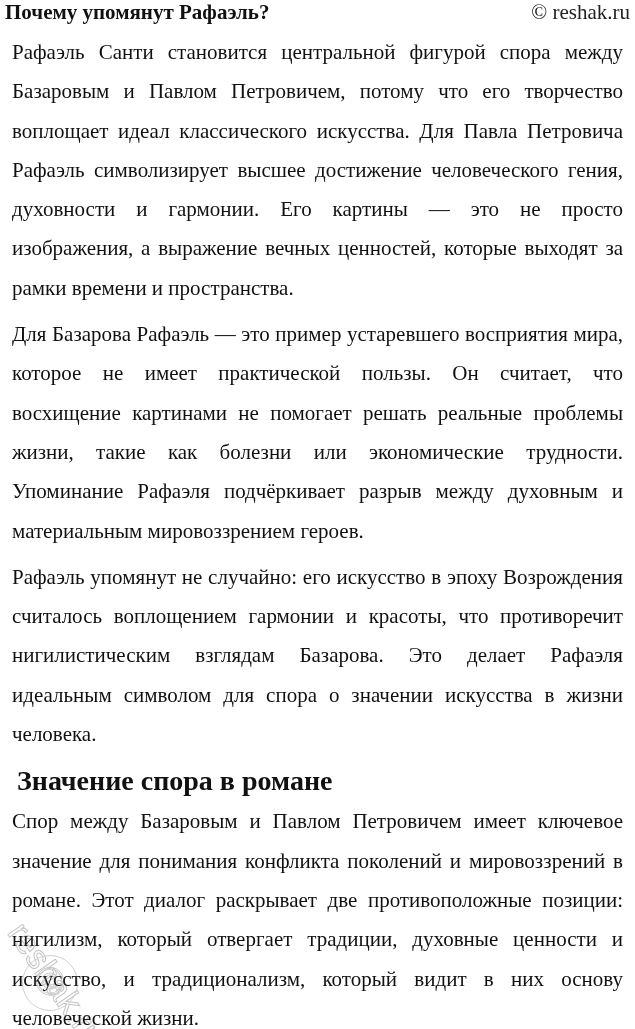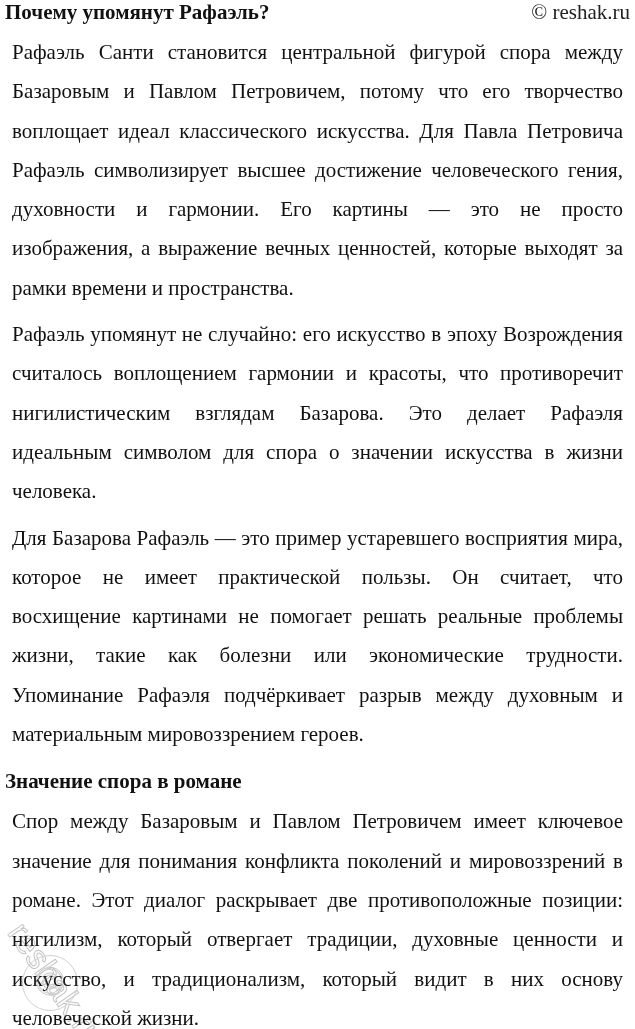--- a/index.html
+++ b/index.html
@@ -43,23 +43,23 @@
       margin: 7px;
       font-size: 21px;
       line-height: 39.3px;
       text-align: justify;
     }
     .p1 { margin-top: 11px; }
     .p2 { margin-top: 9px; }
     .p3 { margin-top: 9px; }
     .section-heading {
       font-weight: bold;
-      font-size: 21px;
+      font-size: 28px;
       line-height: 28px;
-      margin: 13px 0 0 0;
+      margin: 13px 0 0 12px;
     }
     .p4 { margin-top: 10px; }
     .watermark {
       position: absolute;
       left: 22px;
       top: 885px;
       width: 110px;
       height: 140px;
       pointer-events: none;
       opacity: 0.35;
@@ -96,22 +96,22 @@
 </head>
 <body>
 
 <div class="page">
   <div class="header-row">
     <h1 class="heading">Почему упомянут Рафаэль?</h1>
     <span class="copyright">© reshak.ru</span>
   </div>
 
   <p class="para p1">Рафаэль Санти становится центральной фигурой спора между Базаровым и Павлом Петровичем, потому что его творчество воплощает идеал классического искусства. Для Павла Петровича Рафаэль символизирует высшее достижение человеческого гения, духовности и гармонии. Его картины — это не просто изображения, а выражение вечных ценностей, которые выходят за рамки времени и пространства.</p>
+  <p class="para p2">Для Базарова Рафаэль — это пример устаревшего восприятия мира, которое не имеет практической пользы. Он считает, что восхищение картинами не помогает решать реальные проблемы жизни, такие как болезни или экономические трудности. Упоминание Рафаэля подчёркивает разрыв между духовным и материальным мировоззрением героев.</p>
   <p class="para p3">Рафаэль упомянут не случайно: его искусство в эпоху Возрождения считалось воплощением гармонии и красоты, что противоречит нигилистическим взглядам Базарова. Это делает Рафаэля идеальным символом для спора о значении искусства в жизни человека.</p>
-  <p class="para p2">Для Базарова Рафаэль — это пример устаревшего восприятия мира, которое не имеет практической пользы. Он считает, что восхищение картинами не помогает решать реальные проблемы жизни, такие как болезни или экономические трудности. Упоминание Рафаэля подчёркивает разрыв между духовным и материальным мировоззрением героев.</p>
 
   <h2 class="section-heading">Значение спора в романе</h2>
   <p class="para p4">Спор между Базаровым и Павлом Петровичем имеет ключевое значение для понимания конфликта поколений и мировоззрений в романе. Этот диалог раскрывает две противоположные позиции: нигилизм, который отвергает традиции, духовные ценности и искусство, и традиционализм, который видит в них основу человеческой жизни.</p>
 </div>
 
 <div class="watermark">
   <span class="watermark-text">reshak.ru</span>
   <span class="watermark-circle">©</span>
 </div>
 

